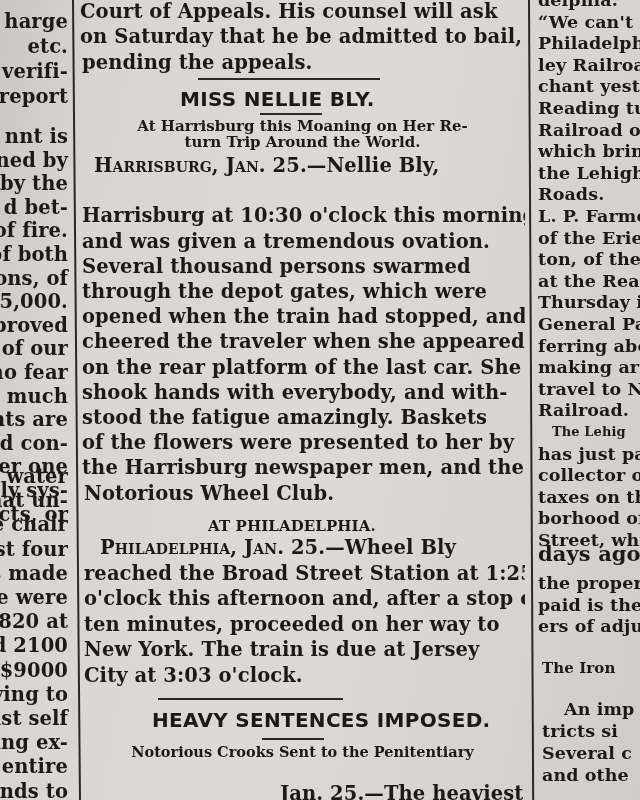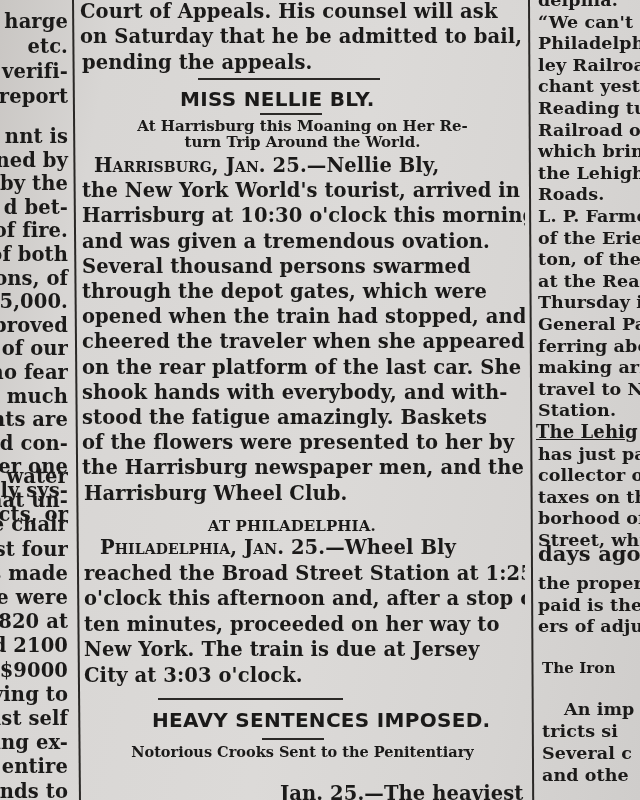--- a/index.html
+++ b/index.html
@@ -99,33 +99,32 @@
   <div class="line" style="top:514px;left:128px;font-size:15px;">AT PHILADELPHIA.</div>
 
   <div class="line" style="top:536px;left:20px;"><span class="caps">Philadelphia, Jan. 25.</span><span>—Wheel Bly</span></div>
   <div id="a2body"></div>
 
   <div class="hr" style="top:698px;left:78px;width:185px;"></div>
   <div class="line head-sans" style="top:708px;left:72px;font-size:20px;">HEAVY SENTENCES IMPOSED.</div>
   <div class="hr" style="top:738px;left:182px;width:62px;"></div>
   <div class="subhead" style="top:743px;font-size:14.5px;">Notorious Crooks Sent to the Penitentiary</div>
   <div class="line" style="top:782px;left:200px;">Jan. 25.—The heaviest</div>
-<div class="line" style="top: 179.2px; left: 2px;">the New York World's tourist, arrived in</div>
     <div class="line" style="top: 204.4px; left: 2px;">Harrisburg at 10:30 o'clock  this morning</div>
     <div class="line" style="top: 229.6px; left: 2px;">and was given a tremendous ovation.</div>
     <div class="line" style="top: 254.8px; left: 2px;">Several thousand persons swarmed</div>
     <div class="line" style="top: 280px; left: 2px;">through the depot gates, which were</div>
     <div class="line" style="top: 305.2px; left: 2px;">opened when the train had stopped, and</div>
     <div class="line" style="top: 330.4px; left: 2px;">cheered the traveler when she appeared</div>
     <div class="line" style="top: 355.6px; left: 2px;">on the rear platform of the last car.  She</div>
     <div class="line" style="top: 380.8px; left: 2px;">shook hands with everybody, and with-</div>
     <div class="line" style="top: 406px; left: 2px;">stood the fatigue amazingly.  Baskets</div>
     <div class="line" style="top: 431.2px; left: 2px;">of the flowers were presented to her by</div>
     <div class="line" style="top: 456.4px; left: 2px;">the Harrisburg newspaper men, and the</div>
-    <div class="line" style="top: 481.6px; left: 4px;">Harrisburg Wheel Club.</div>
+    <div class="line" style="top: 481.6px; left: 4px;">Notorious Wheel Club.</div>
     <div class="line" style="top: 561.5px; left: 4px;">reached the Broad Street Station at 1:25</div>
     <div class="line" style="top: 587px; left: 4px;">o'clock this afternoon and, after a stop of</div>
     <div class="line" style="top: 612.5px; left: 4px;">ten minutes, proceeded on her way to</div>
     <div class="line" style="top: 638px; left: 4px;">New York.  The train is due at Jersey</div>
     <div class="line" style="top: 663.5px; left: 4px;">City at 3:03 o'clock.</div>
   </div>
 
 <div class="col col-right right" id="rightcol">
     <div class="line" style="top: -12px; left: 2px; font-size: 17.5px;">delphia.</div>
     <div class="line" style="top: 9.6px; left: 2px; font-size: 17.5px;">“We can't ge</div>
@@ -139,22 +138,22 @@
     <div class="line" style="top: 182.4px; left: 2px; font-size: 17.5px;">Roads.</div>
     <div class="line" style="top: 204px; left: 2px; font-size: 17.5px;">L. P. Farme</div>
     <div class="line" style="top: 225.6px; left: 2px; font-size: 17.5px;">of the Erie I</div>
     <div class="line" style="top: 247.2px; left: 2px; font-size: 17.5px;">ton, of the Le</div>
     <div class="line" style="top: 268.8px; left: 2px; font-size: 17.5px;">at the Readin</div>
     <div class="line" style="top: 290.4px; left: 2px; font-size: 17.5px;">Thursday  in</div>
     <div class="line" style="top: 312px; left: 2px; font-size: 17.5px;">General Pass</div>
     <div class="line" style="top: 333.6px; left: 2px; font-size: 17.5px;">ferring about</div>
     <div class="line" style="top: 355.2px; left: 2px; font-size: 17.5px;">making arran</div>
     <div class="line" style="top: 376.8px; left: 2px; font-size: 17.5px;">travel to Nia</div>
-    <div class="line" style="top: 398.4px; left: 2px; font-size: 17.5px;">Station.</div>
-    <div class="line" style="top: 420px; left: 0; font-size: 18px; text-decoration: underline;">The Lehig</div>
+    <div class="line" style="top: 398.4px; left: 2px; font-size: 17.5px;">Railroad.</div>
+    <div class="line" style="top: 420px; left: 16px; font-size: 13px;">The Lehig</div>
     <div class="line" style="top: 441.6px; left: 2px; font-size: 17.5px;">has just pai</div>
     <div class="line" style="top: 463.2px; left: 2px; font-size: 17.5px;">collector of</div>
     <div class="line" style="top: 484.8px; left: 2px; font-size: 17.5px;">taxes on th</div>
     <div class="line" style="top: 506.4px; left: 2px; font-size: 17.5px;">borhood of</div>
     <div class="line" style="top: 528px; left: 2px; font-size: 17.5px;">Street, whic</div>
     <div class="line" style="top: 542px; left: 2px; font-size: 21px;">days ago.</div>
     <div class="line" style="top: 571.2px; left: 2px; font-size: 17.5px;">the propert</div>
     <div class="line" style="top: 592.8px; left: 2px; font-size: 17.5px;">paid is the</div>
     <div class="line" style="top: 614.4px; left: 2px; font-size: 17.5px;">ers of adju</div>
     <div class="line" style="top: 656px; left: 6px; font-size: 15px;">The Iron</div>

